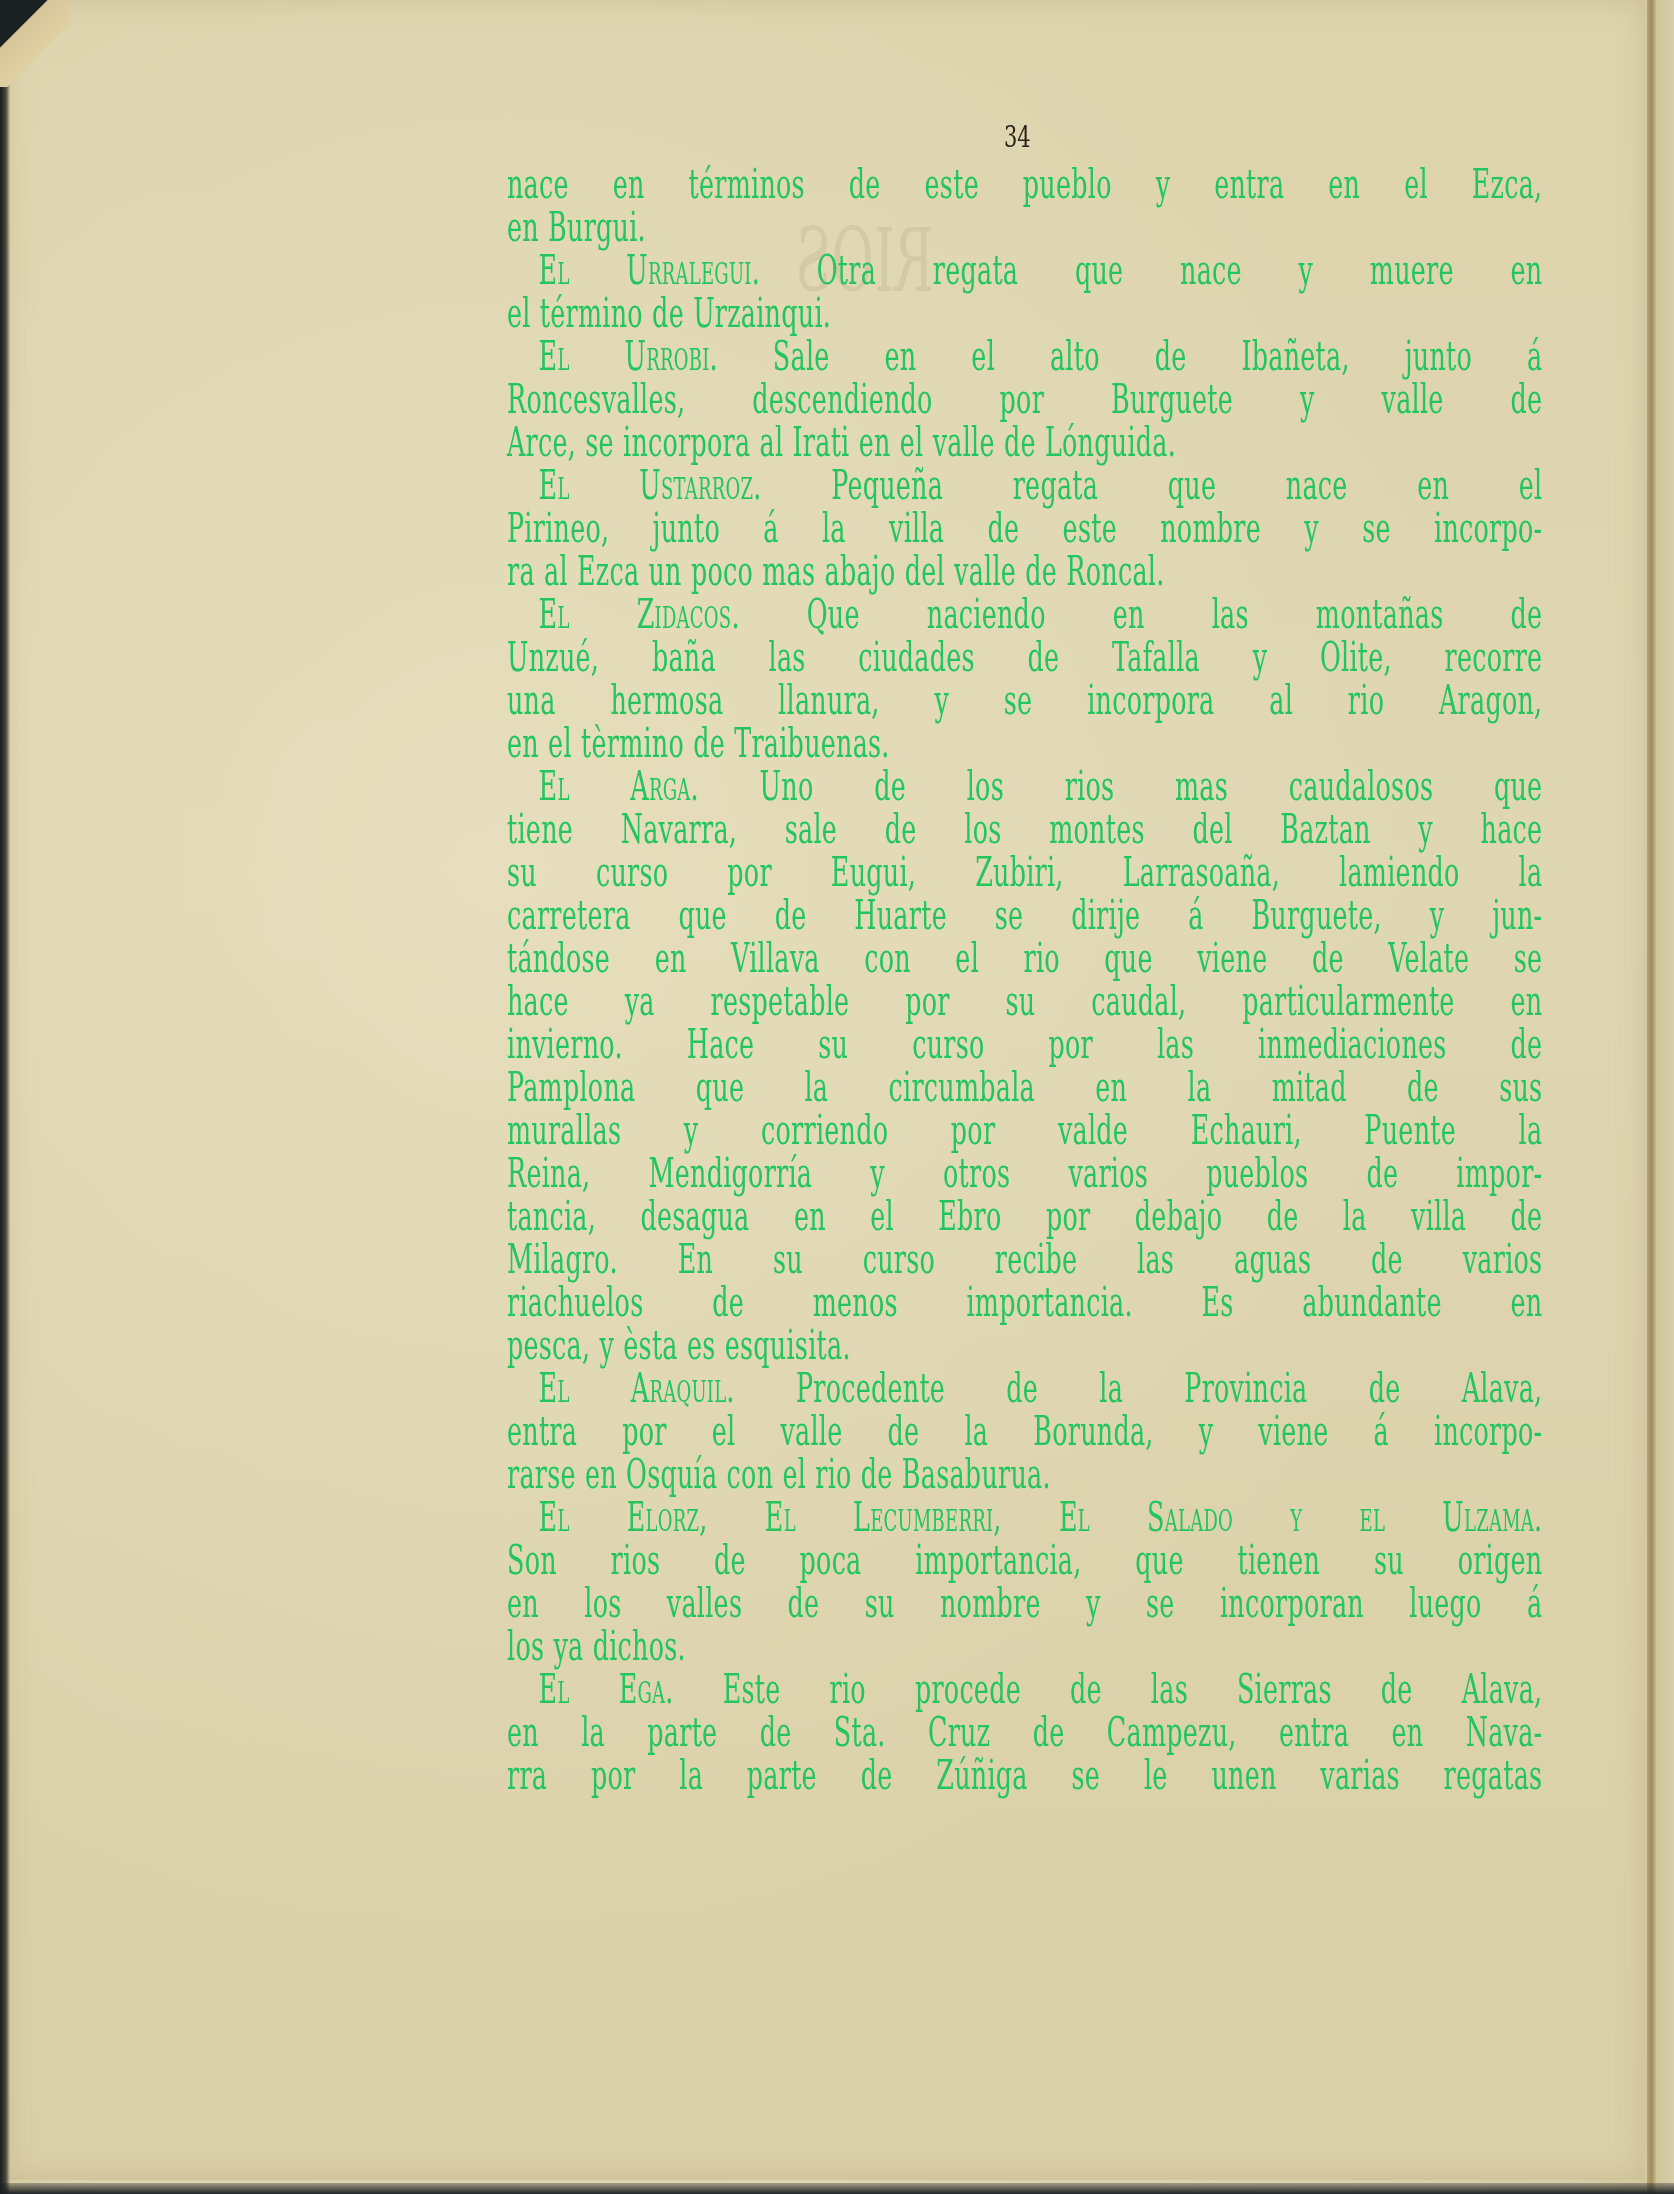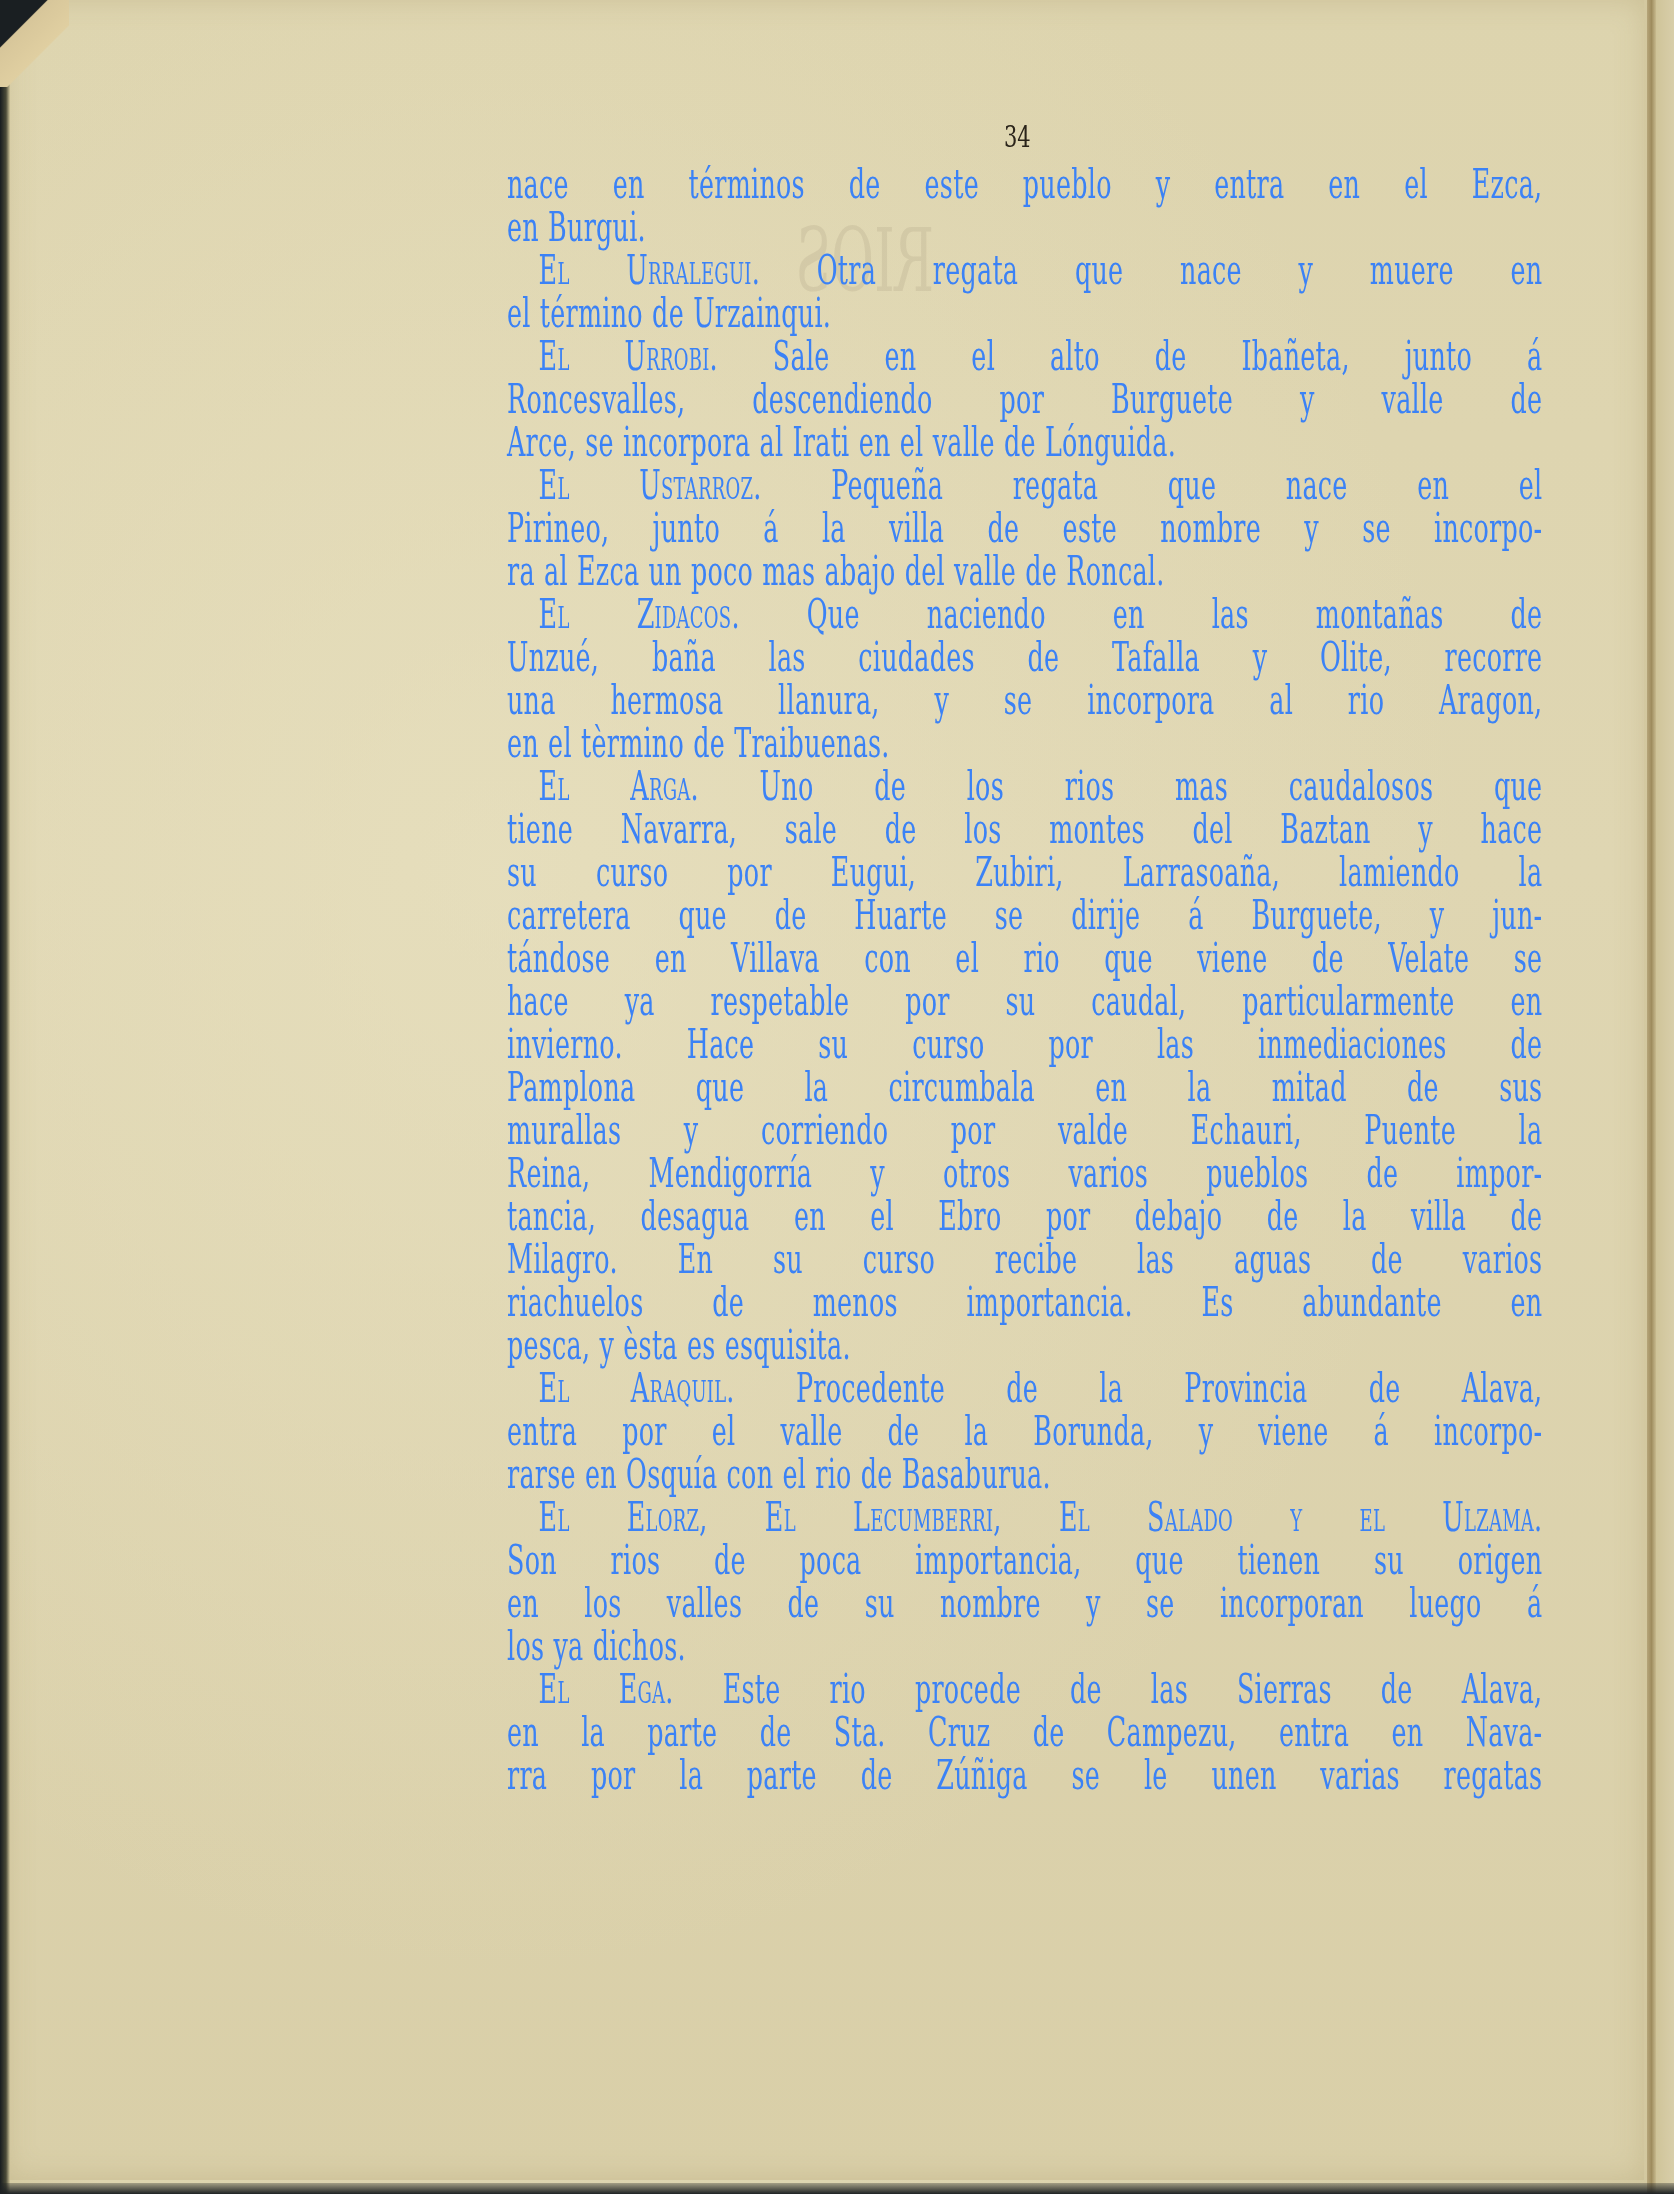--- a/index.html
+++ b/index.html
@@ -40,21 +40,21 @@
       background: linear-gradient(135deg, #1a1f22 0%, #1a1f22 30%, #d7c69a 31%, #e0cfa1 60%, rgba(0,0,0,0) 61%);
     }
     .page-number {
       position: absolute; left: 1004px; top: 119px;
       font-family: "DejaVu Serif", serif; font-size: 30px; color: #2a241a;
       transform: scaleX(0.7); transform-origin: left top;
     }
     .text-block {
       position: absolute; left: 507px; top: 163px; width: 1036px;
       font-family: "DejaVu Serif", serif;
-      color: #3b82f6;
+      color: #22c55e;
       font-size: 41px;
       line-height: 43px;
     }
     .line {
       display: block;
       white-space: nowrap;
       text-align: justify;
       text-align-last: justify;
       height: 43px;
       transform: scaleX(0.62);

